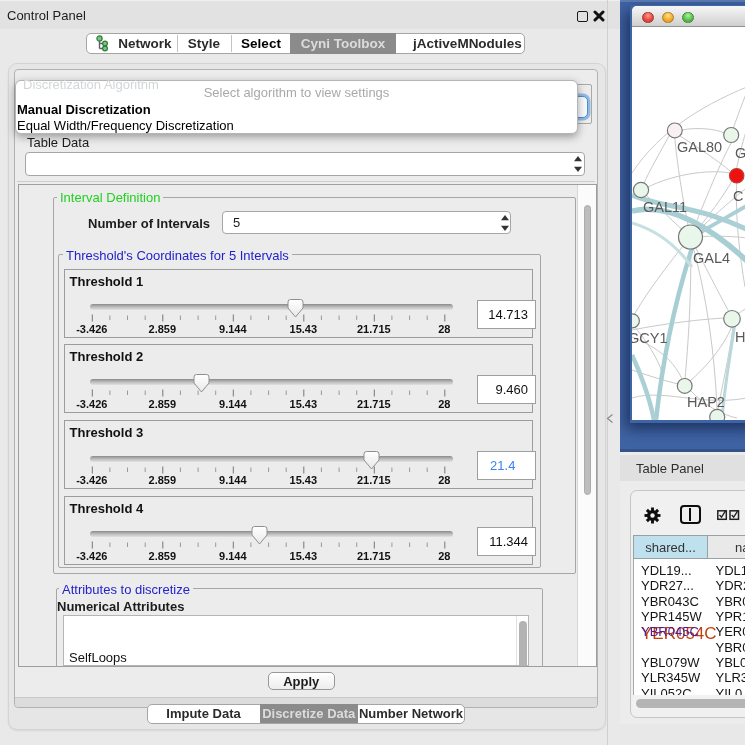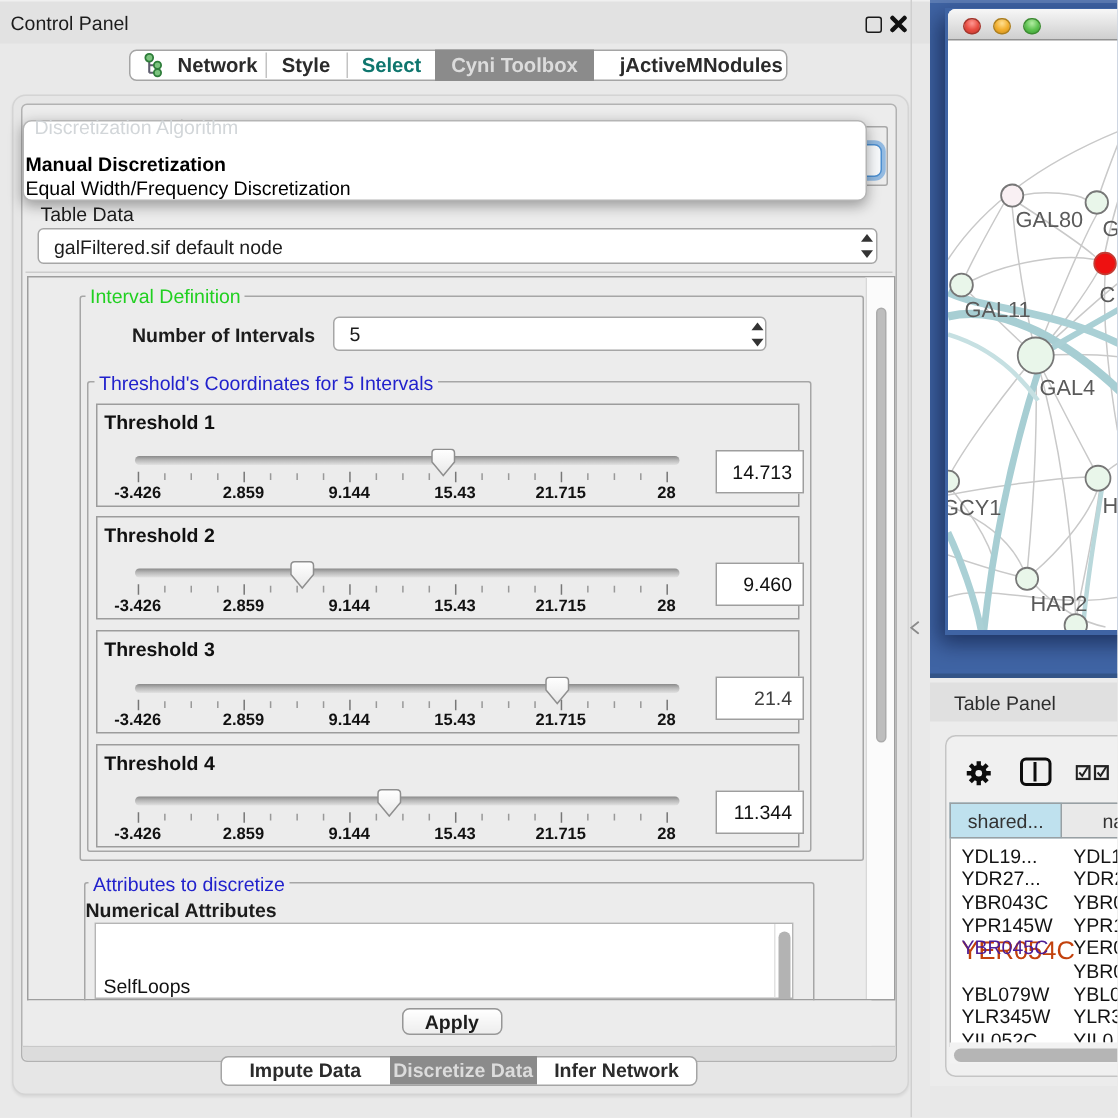--- a/index.html
+++ b/index.html
@@ -30,37 +30,36 @@
   <div class="abs" style="left:290px;top:33px;width:106px;height:20.5px;background:#8b8b8b;"></div>
 
   <svg class="abs" style="left:95px;top:34px;" width="14" height="18" viewBox="0 0 14 18">
     <path d="M4.5 6 V14.5 M4.5 9.5 H9 M4.5 14.5 H9" stroke="#5d5d6e" stroke-width="1.4" fill="none"></path>
     <circle cx="4.5" cy="4.5" r="2.6" fill="#7cc47f" stroke="#2e7d3a" stroke-width="1.2"></circle>
     <circle cx="10" cy="9.5" r="2.4" fill="#7cc47f" stroke="#2e7d3a" stroke-width="1.2"></circle>
     <circle cx="10" cy="14.5" r="2.4" fill="#7cc47f" stroke="#2e7d3a" stroke-width="1.2"></circle>
   </svg>
   <div class="abs" style="left:112px;top:36px;width:66px;text-align:center;font-size:13.5px;font-weight:bold;color:#2b2b2b;">Network</div>
   <div class="abs" style="left:177px;top:36px;width:54px;text-align:center;font-size:13.5px;font-weight:bold;color:#2b2b2b;">Style</div>
-  <div class="abs" style="left:231px;top:36px;width:60px;text-align:center;font-size:13.5px;font-weight:bold;color:#0f766e;">Select</div>
+  <div class="abs" style="left:231px;top:36px;width:60px;text-align:center;font-size:13.5px;font-weight:bold;color:#000000;">Select</div>
   <div class="abs" style="left:290px;top:36px;width:106px;text-align:center;font-size:13.5px;font-weight:bold;color:#dcdcdc;">Cyni Toolbox</div>
   <div class="abs" style="left:396px;top:36px;width:143px;text-align:center;font-size:13.5px;font-weight:bold;color:#2b2b2b;">jActiveMNodules</div>
 
   <div class="abs" style="left:7.5px;top:63px;width:598.5px;height:666.5px;background:#e6e6e6;border:1px solid #d4d4d4;border-radius:9px;box-sizing:border-box;box-shadow:0 1px 2px rgba(0,0,0,0.08);"></div>
 
   <div class="abs" style="left:14px;top:69px;width:584px;height:639px;background:#ececec;border:1px solid #b2b2b2;border-radius:4px;box-sizing:border-box;"></div>
   <div class="abs" style="left:15px;top:697px;width:582px;height:10px;background:#dcdcdc;border-top:1px solid #c9c9c9;border-radius:0 0 4px 4px;box-sizing:border-box;"></div>
 
   <div class="abs" style="left:22px;top:84px;width:570px;height:40px;border:1px solid #a8a8a8;border-radius:2px;box-sizing:border-box;"></div>
   <div class="abs" style="left:27px;top:77px;background:#ececec;padding:0 3px;font-size:13px;color:#333;">Discretization Algorithm</div>
 
   <div class="abs" style="left:566px;top:96px;width:22px;height:22px;border-radius:5px;background:#f7f9fb;border:1.5px solid #4d8fd0;box-shadow:0 0 0 2.5px rgba(100,160,220,0.65);box-sizing:border-box;"></div>
 
   <div class="abs b13" style="left:27px;top:134.5px;">Table Data</div>
   <div class="abs" style="left:25px;top:152px;width:560px;height:23.5px;background:#fff;border:1px solid #a6a6a6;border-radius:4px;box-sizing:border-box;"></div>
-  <div class="abs b13" style="left:36px;top:157px;">galFiltered.sif default node</div>
   <svg class="abs" style="left:572px;top:155px;" width="12" height="18" viewBox="0 0 12 18">
     <path d="M6 1 L10 6.2 H2 Z" fill="#333"></path>
     <path d="M6 17 L10 11.8 H2 Z" fill="#333"></path>
   </svg>
 
   <div class="abs" style="left:17px;top:181px;width:578px;height:1px;background:#cccccc;"></div>
 
   <div class="abs" style="left:18px;top:184px;width:578.5px;height:483px;background:#ececec;border:1px solid #9e9e9e;box-sizing:border-box;"></div>
 
   <div class="abs" style="left:577px;top:185px;width:18.5px;height:481px;background:#fbfbfb;border-left:1px solid #d8d8d8;box-sizing:border-box;"></div>
@@ -200,21 +199,21 @@
   <div class="abs" style="left:349.8px;top:53px;width:60px;text-align:center;font-size:11px;font-weight:bold;color:#111;">28</div>
   <svg class="abs" style="left:298.0px;top:29.5px;" width="17" height="19" viewBox="0 0 17 19">
     <defs>
           <linearGradient id="thg420" x1="0" y1="0" x2="0" y2="1">
             <stop offset="0" stop-color="#ffffff"></stop>
             <stop offset="1" stop-color="#e8e8e8"></stop>
           </linearGradient>
         </defs>
     <path d="M3.5 0.5 h10 q2.5 0 2.5 2.5 v6 l-7.5 9 l-7.5 -9 v-6 q0 -2.5 2.5 -2.5 z" fill="url(#thg420)" stroke="#8f8f8f" stroke-width="1"></path>
   </svg>
-  <div class="abs" style="left:412px;top:30px;width:59.5px;height:29px;background:#fff;border:1px solid #9e9e9e;box-sizing:border-box;font-size:13px;color:#404040;text-align:right;line-height:27px;padding-right:7px;">21.4</div>
+  <div class="abs" style="left:412px;top:30px;width:59.5px;height:29px;background:#fff;border:1px solid #9e9e9e;box-sizing:border-box;font-size:13px;color:#3b82f6;text-align:center;line-height:27px;padding-right:7px;">21.4</div>
 </div>
 <div class="abs" style="left:63.5px;top:495.5px;width:469.5px;height:69px;border:1px solid #9c9c9c;box-sizing:border-box;">
   <div class="abs" style="left:5px;top:4px;font-size:13px;font-weight:bold;color:#111;">Threshold 4</div>
   <div class="abs" style="left:25.5px;top:34.5px;width:363px;height:6px;border-radius:3px;background:linear-gradient(#8a8a8a 0%,#b8b8b8 45%,#e2e2e2 100%);"></div>
   <svg class="abs" style="left:0;top:44.5px;" width="440" height="9" viewBox="0 0 440 9">
         <line x1="27.3" y1="0.5" x2="27.3" y2="7.5" stroke="#777" stroke-width="1"></line>
         <line x1="44.9" y1="1.5" x2="44.9" y2="6" stroke="#999" stroke-width="1"></line>
         <line x1="62.5" y1="1.5" x2="62.5" y2="6" stroke="#999" stroke-width="1"></line>
         <line x1="80.2" y1="1.5" x2="80.2" y2="6" stroke="#999" stroke-width="1"></line>
         <line x1="97.8" y1="0.5" x2="97.8" y2="7.5" stroke="#777" stroke-width="1"></line>
@@ -263,24 +262,25 @@
   <div class="abs" style="left:519px;top:621px;width:8px;height:45px;background:#b3b3b3;border-radius:4px 4px 0 0;"></div>
 
   <div class="abs" style="left:19px;top:667px;width:562px;height:30px;background:#ececec;"></div>
 
   <div class="abs" style="left:268px;top:671.5px;width:66.5px;height:18.5px;background:linear-gradient(#ffffff,#ededed);border:1px solid #979797;border-radius:5px;box-sizing:border-box;text-align:center;font-size:13px;color:#1c1c1c;line-height:17px;font-weight:bold;">Apply</div>
 
   <div class="abs" style="left:147px;top:703.5px;width:318px;height:20px;background:#fff;border:1px solid #a5a5a5;border-radius:5px;box-sizing:border-box;"></div>
   <div class="abs" style="left:260px;top:704px;width:97.5px;height:19px;background:#8b8b8b;"></div>
   <div class="abs" style="left:147px;top:706px;width:113px;text-align:center;font-size:13px;font-weight:bold;color:#2b2b2b;">Impute Data</div>
   <div class="abs" style="left:260px;top:706px;width:97.5px;text-align:center;font-size:13px;font-weight:bold;color:#dcdcdc;">Discretize Data</div>
-  <div class="abs" style="left:357.5px;top:706px;width:107px;text-align:center;font-size:13px;font-weight:bold;color:#2b2b2b;">Infer Network</div>
+  <div class="abs" style="left:357.5px;top:706px;width:107px;text-align:center;font-size:13px;font-weight:bold;color:#2b2b2b;">Number Network</div>
 
   <div class="abs" style="left:15px;top:79.5px;width:563px;height:54px;background:#ffffff;border:1px solid #b5b5b5;border-radius:6px;box-sizing:border-box;box-shadow:0 3px 9px rgba(0,0,0,0.35);"></div>
   <div class="abs" style="left:23px;top:77px;font-size:13px;color:#d2d6d9;">Discretization Algorithm</div>
+  <div class="abs" style="left:15px;top:85px;width:563px;text-align:center;font-size:13px;color:#a9a9a9;">Select algorithm to view settings</div>
   <div class="abs" style="left:17px;top:102px;font-size:13px;font-weight:bold;color:#000;">Manual Discretization</div>
   <div class="abs" style="left:17px;top:117.5px;font-size:13px;color:#000;">Equal Width/Frequency Discretization</div>
 
   <div class="abs" style="left:607px;top:0;width:1px;height:745px;background:#cfcfcf;"></div>
 
   <svg class="abs" style="left:606px;top:414px;" width="8" height="9" viewBox="0 0 8 9">
     <path d="M6.5 0.5 L1.5 4.5 L6.5 8.5" fill="none" stroke="#8a8a8a" stroke-width="1.2"></path>
   </svg>
 </div>
 

